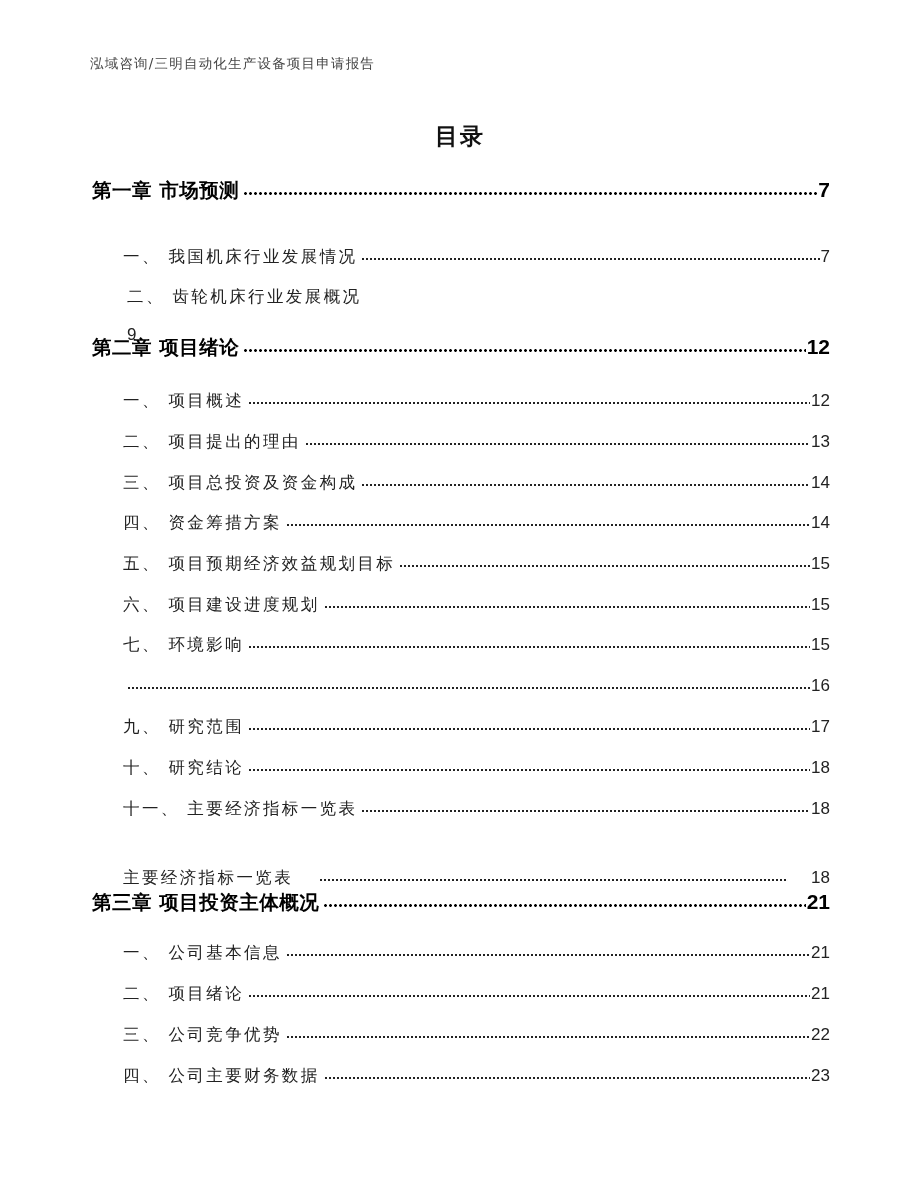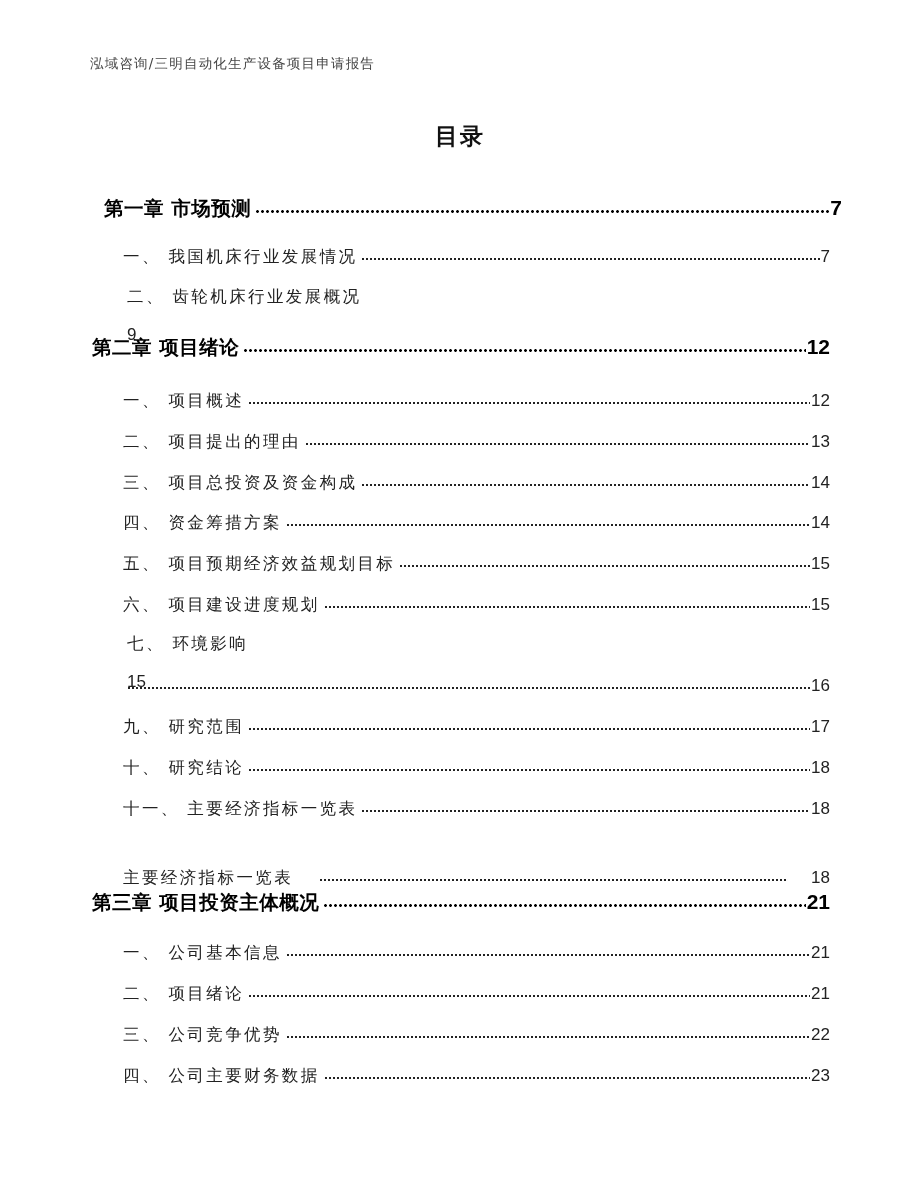--- a/index.html
+++ b/index.html
@@ -99,21 +99,21 @@
   }
 </style>
 </head>
 <body>
 
 <div class="page-header">泓域咨询/三明自动化生产设备项目申请报告</div>
 
 <div class="toc-title">目录</div>
 
 <div id="toc-container">
-    <div class="toc-entry chapter" style="top: 195px; margin-left: 12px;">
+    <div class="toc-entry chapter" style="top: 177px;">
       <span class="label">第一章 市场预测</span>
       <span class="leader"></span>
       <span class="page">7</span>
     </div>
     <div class="toc-entry section indent" style="top: 245px;">
       <span class="label">一、 我国机床行业发展情况</span>
       <span class="leader"></span>
       <span class="page">7</span>
     </div>
     <div class="toc-entry section indent" style="top: 286px; flex-direction: column;">
@@ -149,21 +149,21 @@
     <div class="toc-entry section indent" style="top: 552px;">
       <span class="label">五、 项目预期经济效益规划目标</span>
       <span class="leader"></span>
       <span class="page">15</span>
     </div>
     <div class="toc-entry section indent" style="top: 593px;">
       <span class="label">六、 项目建设进度规划</span>
       <span class="leader"></span>
       <span class="page">15</span>
     </div>
-    <div class="toc-entry section indent" style="top: 633px; flex-direction: column;">
+    <div class="toc-entry section indent" style="top: 633px;">
       <span class="label">七、 环境影响</span>
       <span class="leader"></span>
       <span class="page">15</span>
     </div>
     <div class="toc-entry section indent" style="top: 674px;">
       <span class="leader"></span>
       <span class="page">16</span>
     </div>
     <div class="toc-entry section indent" style="top: 715px;">
       <span class="label">九、 研究范围</span>

